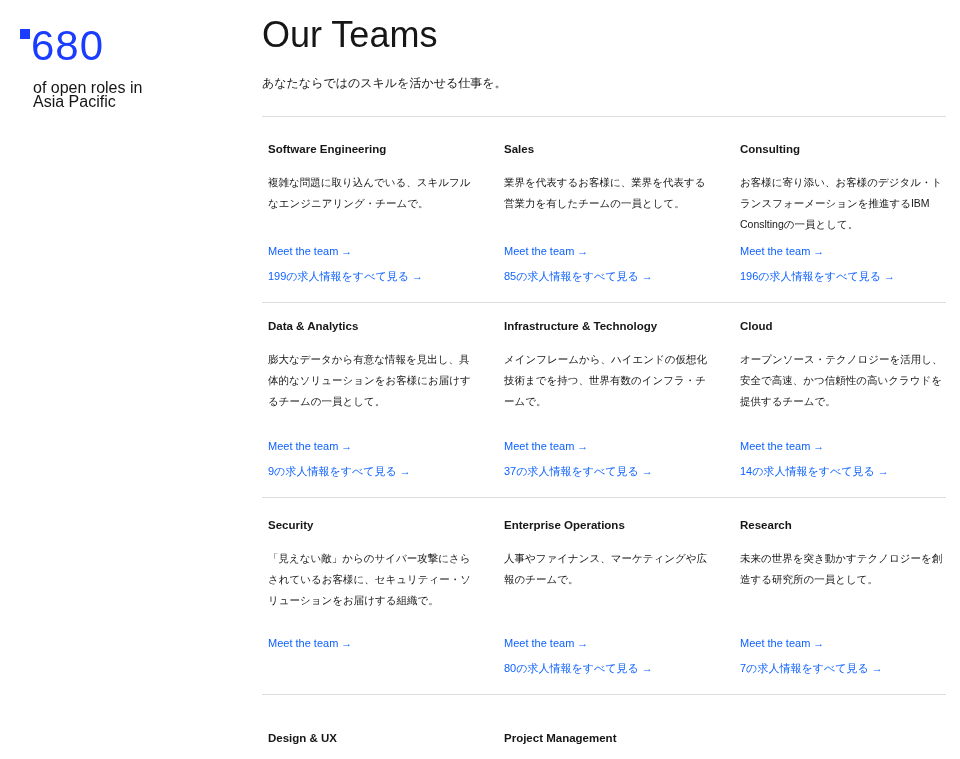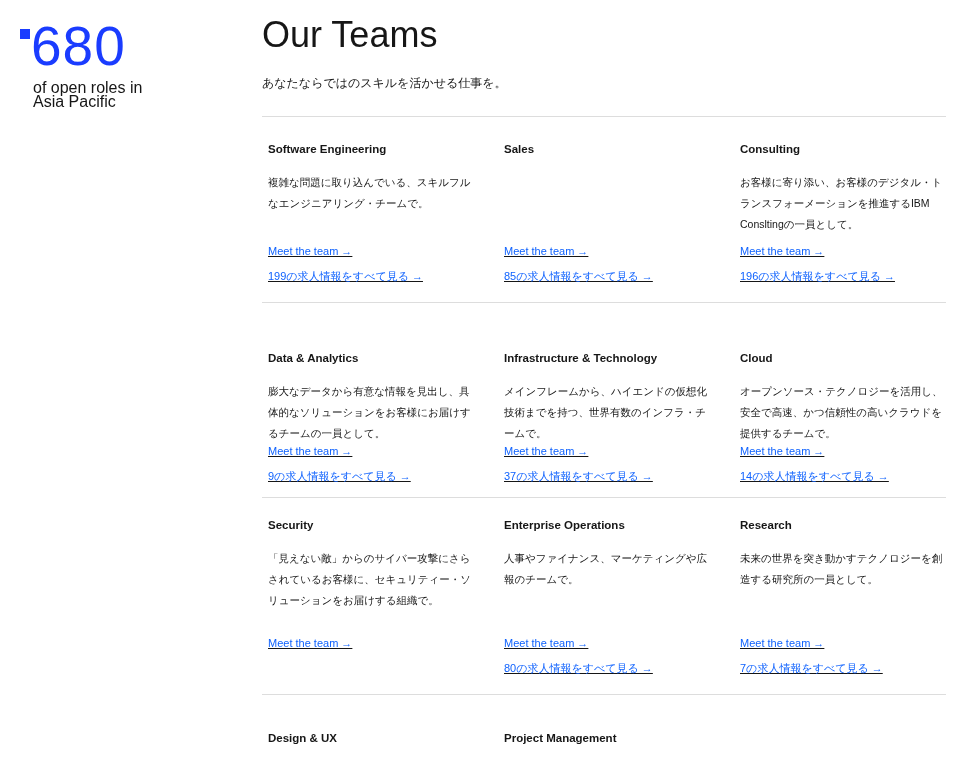--- a/index.html
+++ b/index.html
@@ -18,21 +18,21 @@
     position: relative;
   }
   
   .stat { position: absolute; left: 0; top: 0; width: 250px; }
   .stat-square {
     position: absolute; left: 20px; top: 29px;
     width: 10px; height: 10px; background: var(--stat-color);
   }
   .stat-number {
     position: absolute; left: 31px; top: 17px;
-    font-size: 55px; line-height: 58px; font-weight: 300;
+    font-size: 42px; line-height: 58px; font-weight: 300;
     color: var(--stat-color); letter-spacing: 1px; text-align: right;
   }
   .stat-caption {
     position: absolute; left: 33px; top: 81px;
     font-size: 16px; line-height: 14px; color: var(--text);
   }
   
   .main {
     position: absolute; left: 262px; top: 0;
     width: 684px; padding-top: 20px;
@@ -47,33 +47,33 @@
   .row {
     border-top: 1px solid var(--divider);
     display: grid;
     grid-template-columns: repeat(3, 207px);
     column-gap: 23px;
     padding-left: 6px;
     padding-bottom: 19px;
     gap: 29px;
   }
   .row1 { height: 186px; padding-top: 25px; }
-  .row2 { height: 195px; padding-top: 48px; }
+  .row2 { height: 195px; padding-top: 16px; }
   .row3 { height: 197px; padding-top: 20px; }
   .row4 { height: 100px; padding-top: 36px; }
   
   .card { display: flex; flex-direction: column; }
   .team-name {
     font-size: 11.5px; line-height: 14px; font-weight: 700; color: var(--text);
   }
   .team-desc {
     margin-top: 16px;
     font-size: 10.5px; line-height: 21px; color: var(--text);
   }
-  .links { margin-top: auto; height: 39px; text-decoration: underline; }
+  .links { margin-top: auto; height: 39px; }
   .link {
     display: block; cursor: pointer;
     font-size: 11px; line-height: 14px;
     color: var(--accent); text-decoration: none;
   }
   .link.jobs { margin-top: 11px; }
 </style>
 </head>
 <body>
 
@@ -96,20 +96,21 @@
       <div class="card">
         <h3 class="team-name">Software Engineering</h3>
         <p class="team-desc">複雑な問題に取り込んでいる、スキルフルなエンジニアリング・チームで。</p>
         <div class="links">
           <a class="link meet">Meet the team →</a>
           <a class="link jobs">199の求人情報をすべて見る →</a>
         </div>
       </div>
       <div class="card">
         <h3 class="team-name">Sales</h3>
+        <p class="team-desc">業界を代表するお客様に、業界を代表する営業力を有したチームの一員として。</p>
         <div class="links">
           <a class="link meet">Meet the team →</a>
           <a class="link jobs">85の求人情報をすべて見る →</a>
         </div>
       </div>
       <div class="card">
         <h3 class="team-name">Consulting</h3>
         <p class="team-desc">お客様に寄り添い、お客様のデジタル・トランスフォーメーションを推進するIBM Consltingの一員として。</p>
         <div class="links">
           <a class="link meet">Meet the team →</a>

